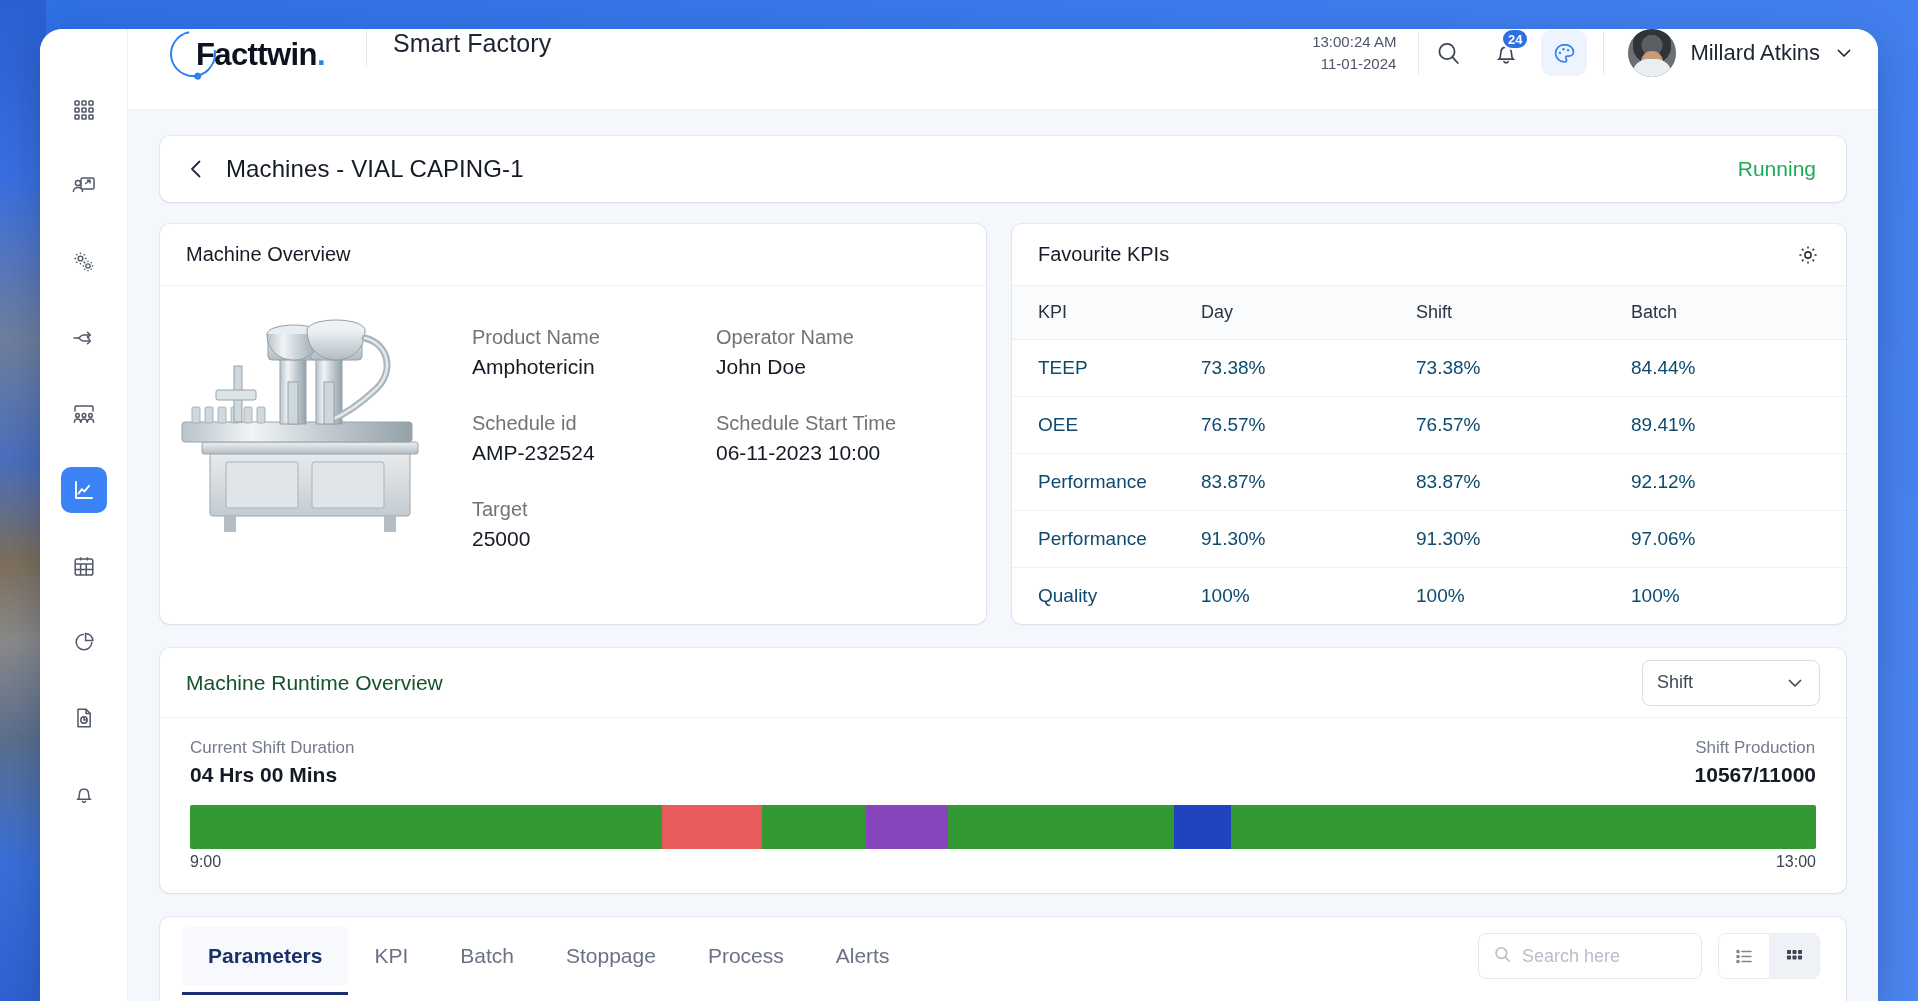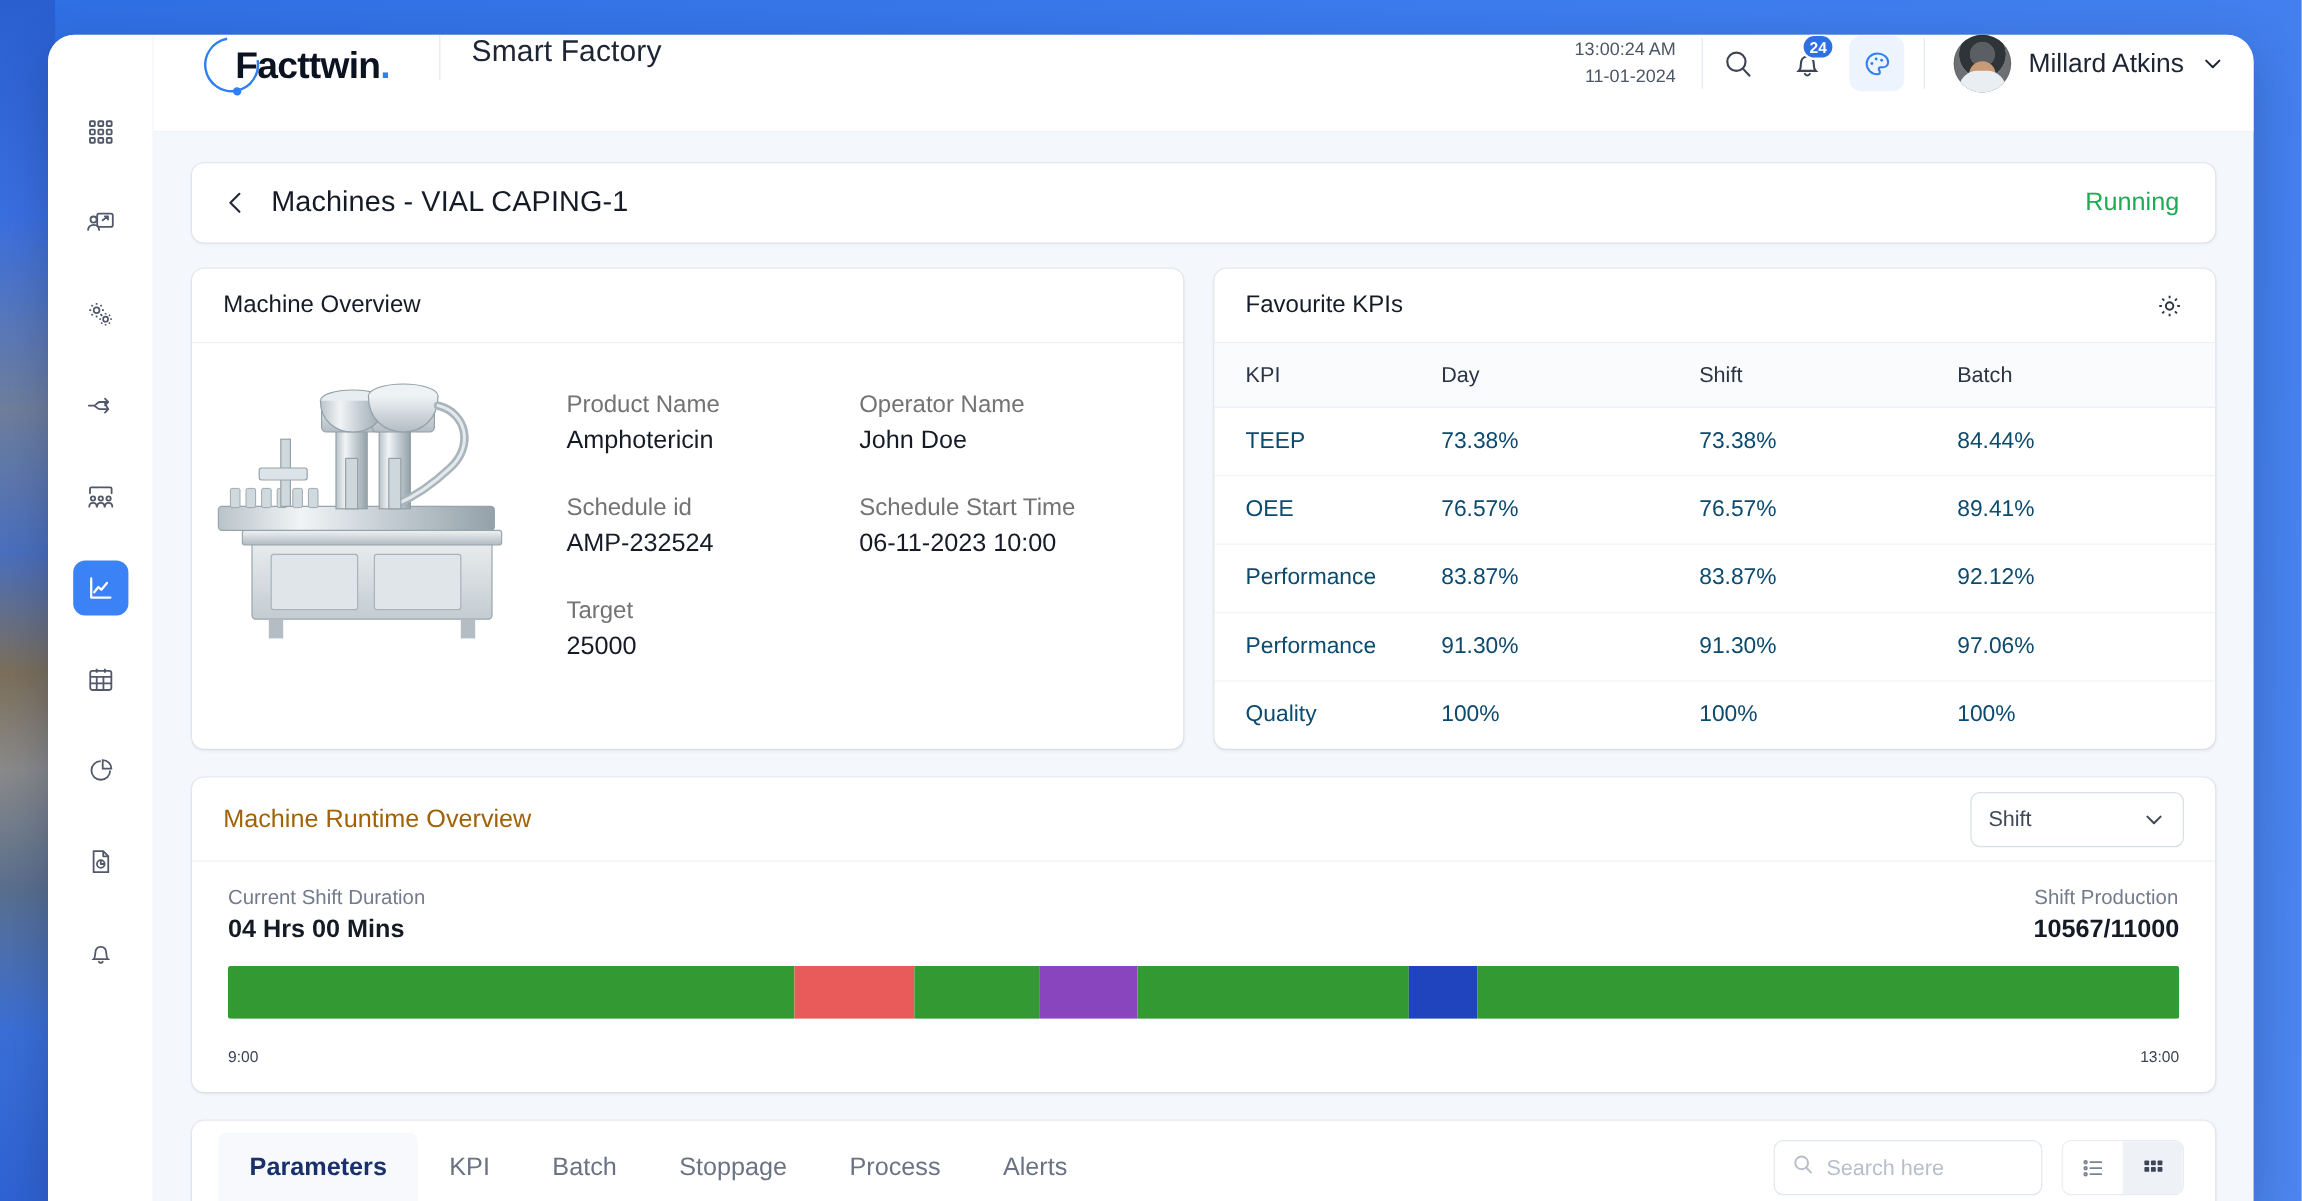--- a/index.html
+++ b/index.html
@@ -145,35 +145,35 @@
     background:#fafbfd; padding: 16px 0 16px 0; border-bottom:1px solid #eceff4;
   }
   .kpi-table td {
     font-size: 19px; color:#0c4a6e; padding: 17px 0; border-bottom:1px solid #f0f2f6;
   }
   .kpi-table tr:last-child td { border-bottom: none; }
   .kpi-table th:first-child, .kpi-table td:first-child { padding-left: 26px; }
   .kpi-c1 { width: 215px; } .kpi-c2 { width: 215px; } .kpi-c3 { width: 215px; }
   
   .runtime-head { height: 70px; display:flex; align-items:center; padding: 0 26px 0 26px; border-bottom:1px solid #edf0f5; }
-  .runtime-head h3 { font-size: 21px; font-weight:400; color:#a16207; }
+  .runtime-head h3 { font-size: 21px; font-weight:400; color:#14532d; }
   .select {
     margin-left:auto; width: 178px; height: 46px; border:1px solid #d9dee7; border-radius:8px;
     display:flex; align-items:center; padding: 0 14px; font-size:18px; color:#404858; cursor:pointer;
     background:#fff;
   }
   .select .chev { margin-left:auto; color:#404858; display:flex; }
   .runtime-body { padding: 20px 30px 22px 30px; }
   .runtime-top { display:flex; align-items:flex-end; }
   .rt-sub { font-size: 17px; color:#737b8c; margin-bottom: 5px; }
   .rt-strong { font-size: 21px; color:#151b26; font-weight: 700; }
   .runtime-top .right { margin-left:auto; text-align:center; }
   .timeline { margin-top: 18px; height: 44px; width: 100%; display:flex; border-radius:2px; overflow:hidden; }
   .seg { height: 100%; }
-  .tl-axis { display:flex; margin-top: 24px; font-size: 13px; color:#3c4454; }
+  .tl-axis { display:flex; margin-top: 4px; font-size: 16px; color:#3c4454; }
   .tl-axis .r { margin-left:auto; }
   
   .tabs-card { margin-top: 24px; height: 140px; }
   .tabs-row { display:flex; align-items:center; height: 78px; padding: 0 26px 0 22px; }
   .tab {
     position: relative; font-size: 21px; color:#6a7284; padding: 0 26px; height: 58px;
     display:flex; align-items:center; cursor:pointer; border-radius: 6px 6px 0 0;
   }
   .tab.active { color:#19306b; font-weight:600; background:#f7f9fd; }
   .tab.active::after {

